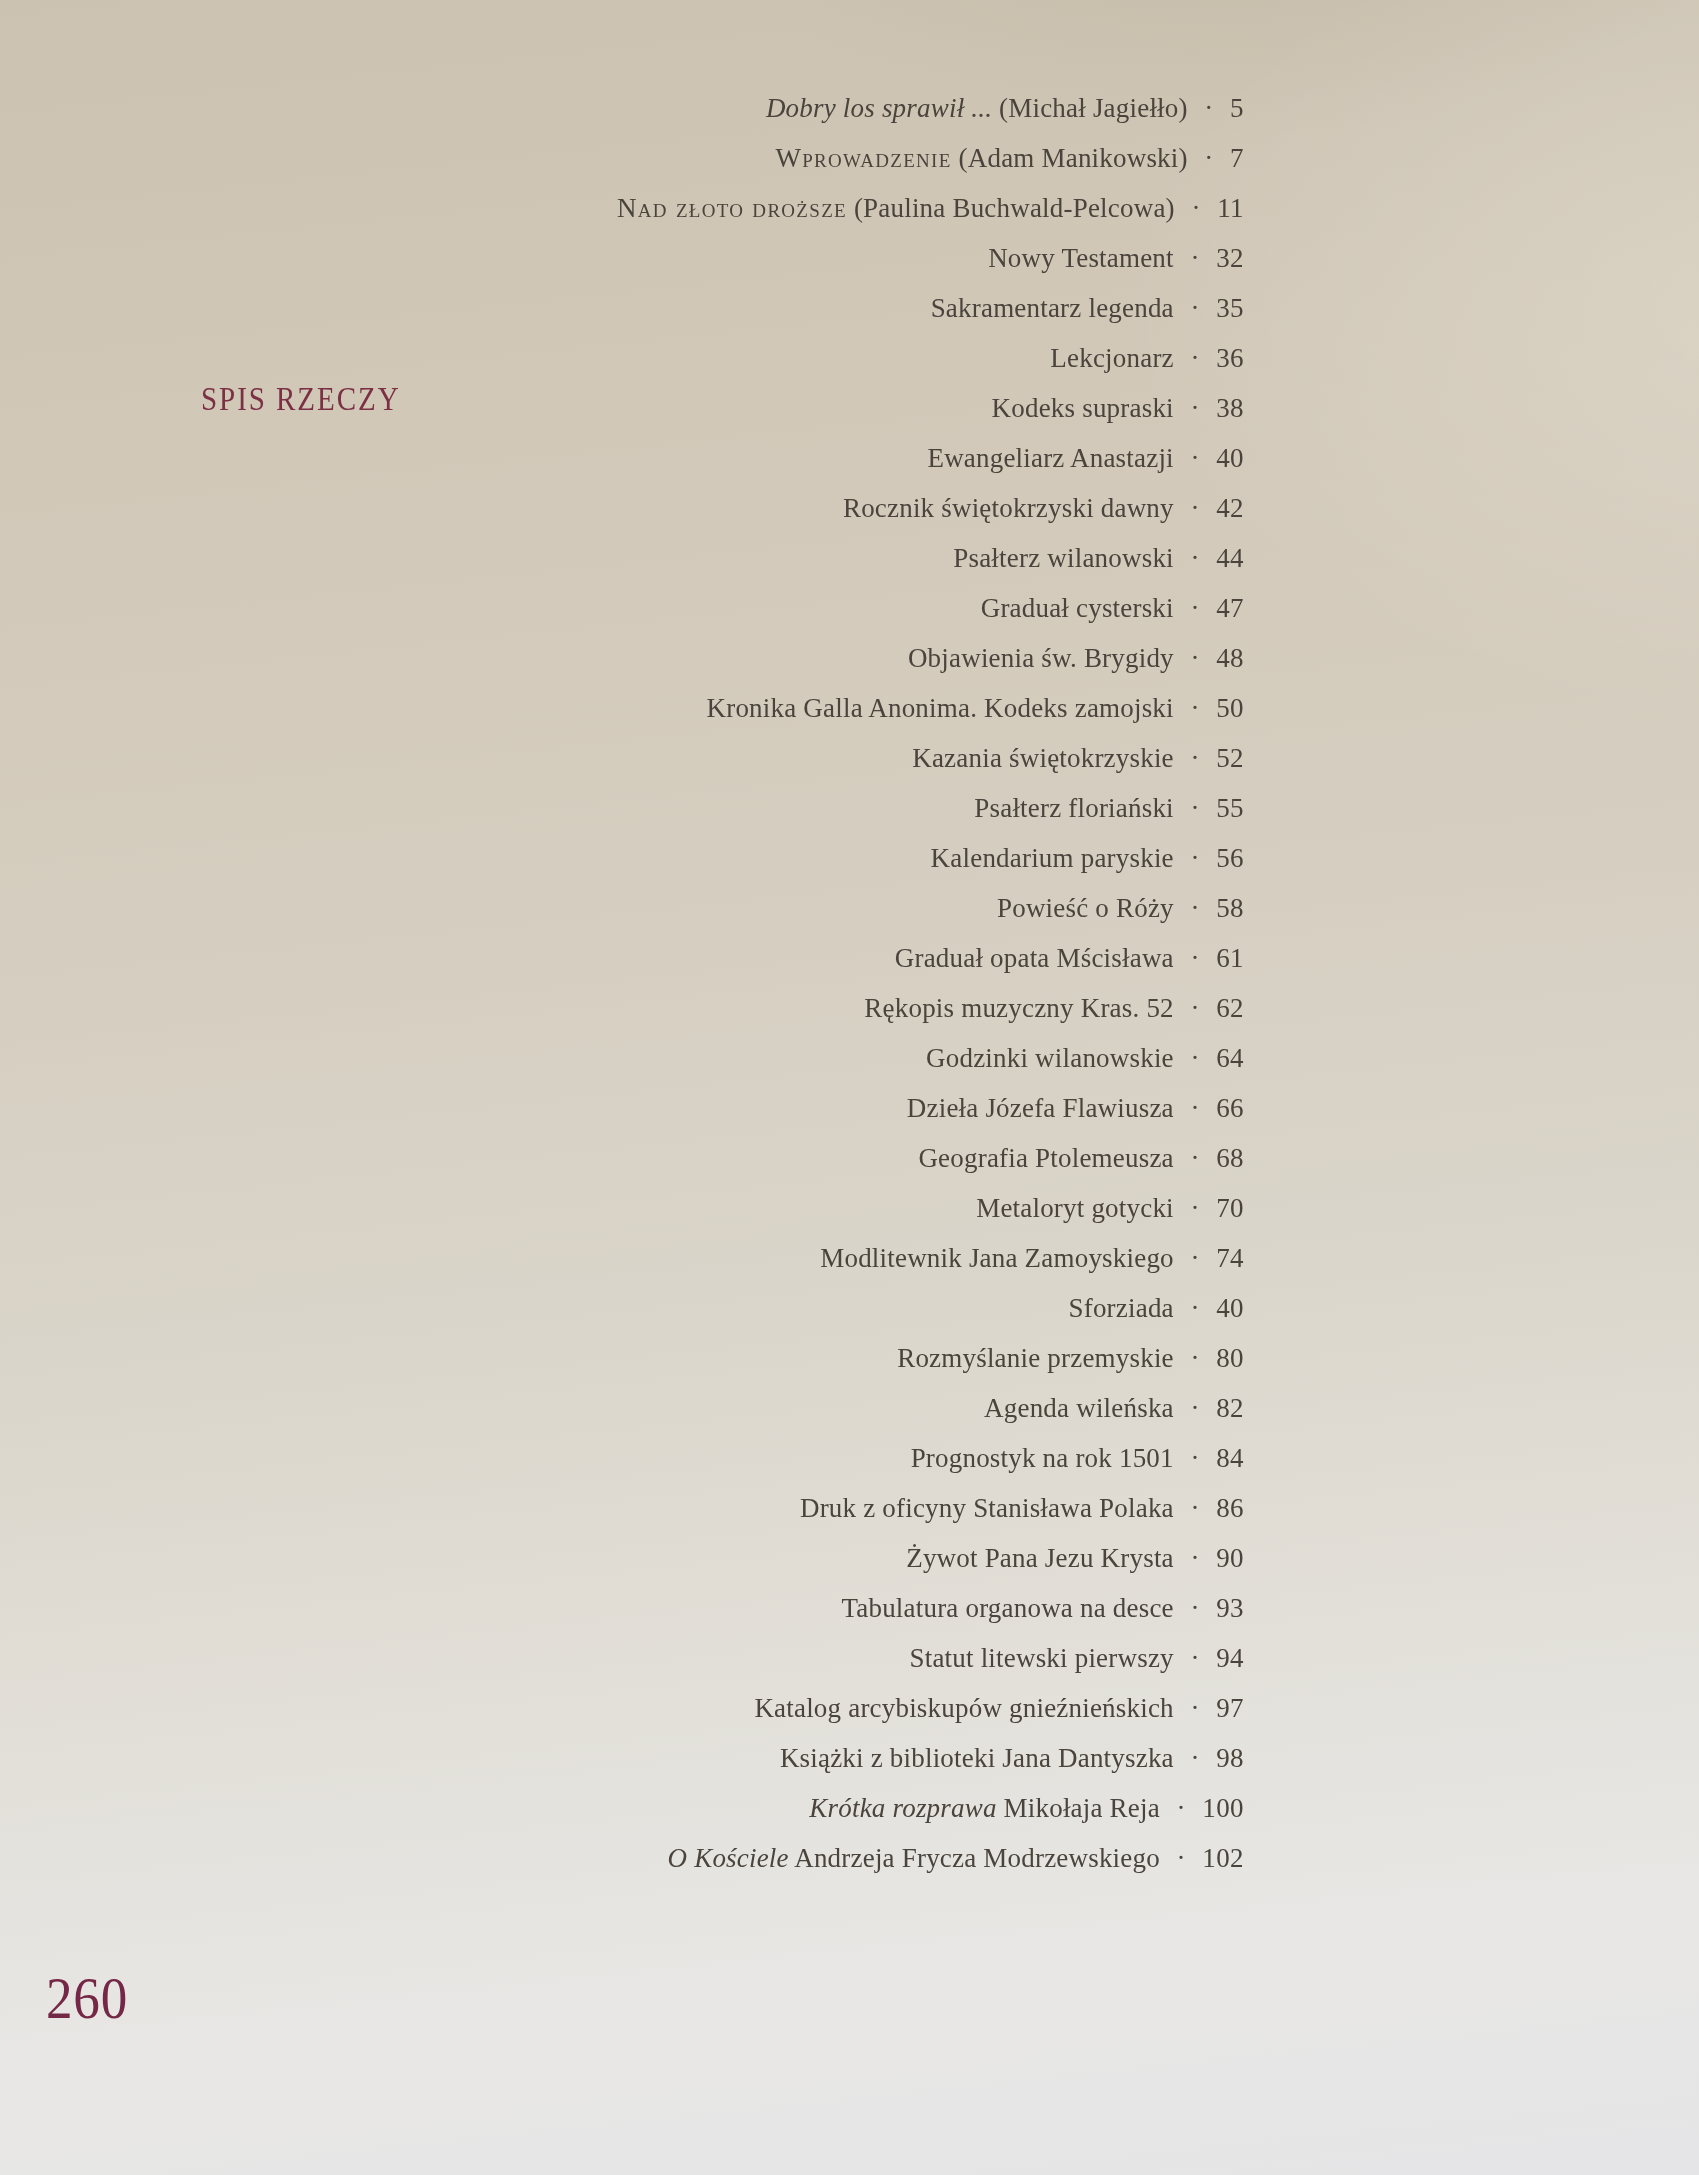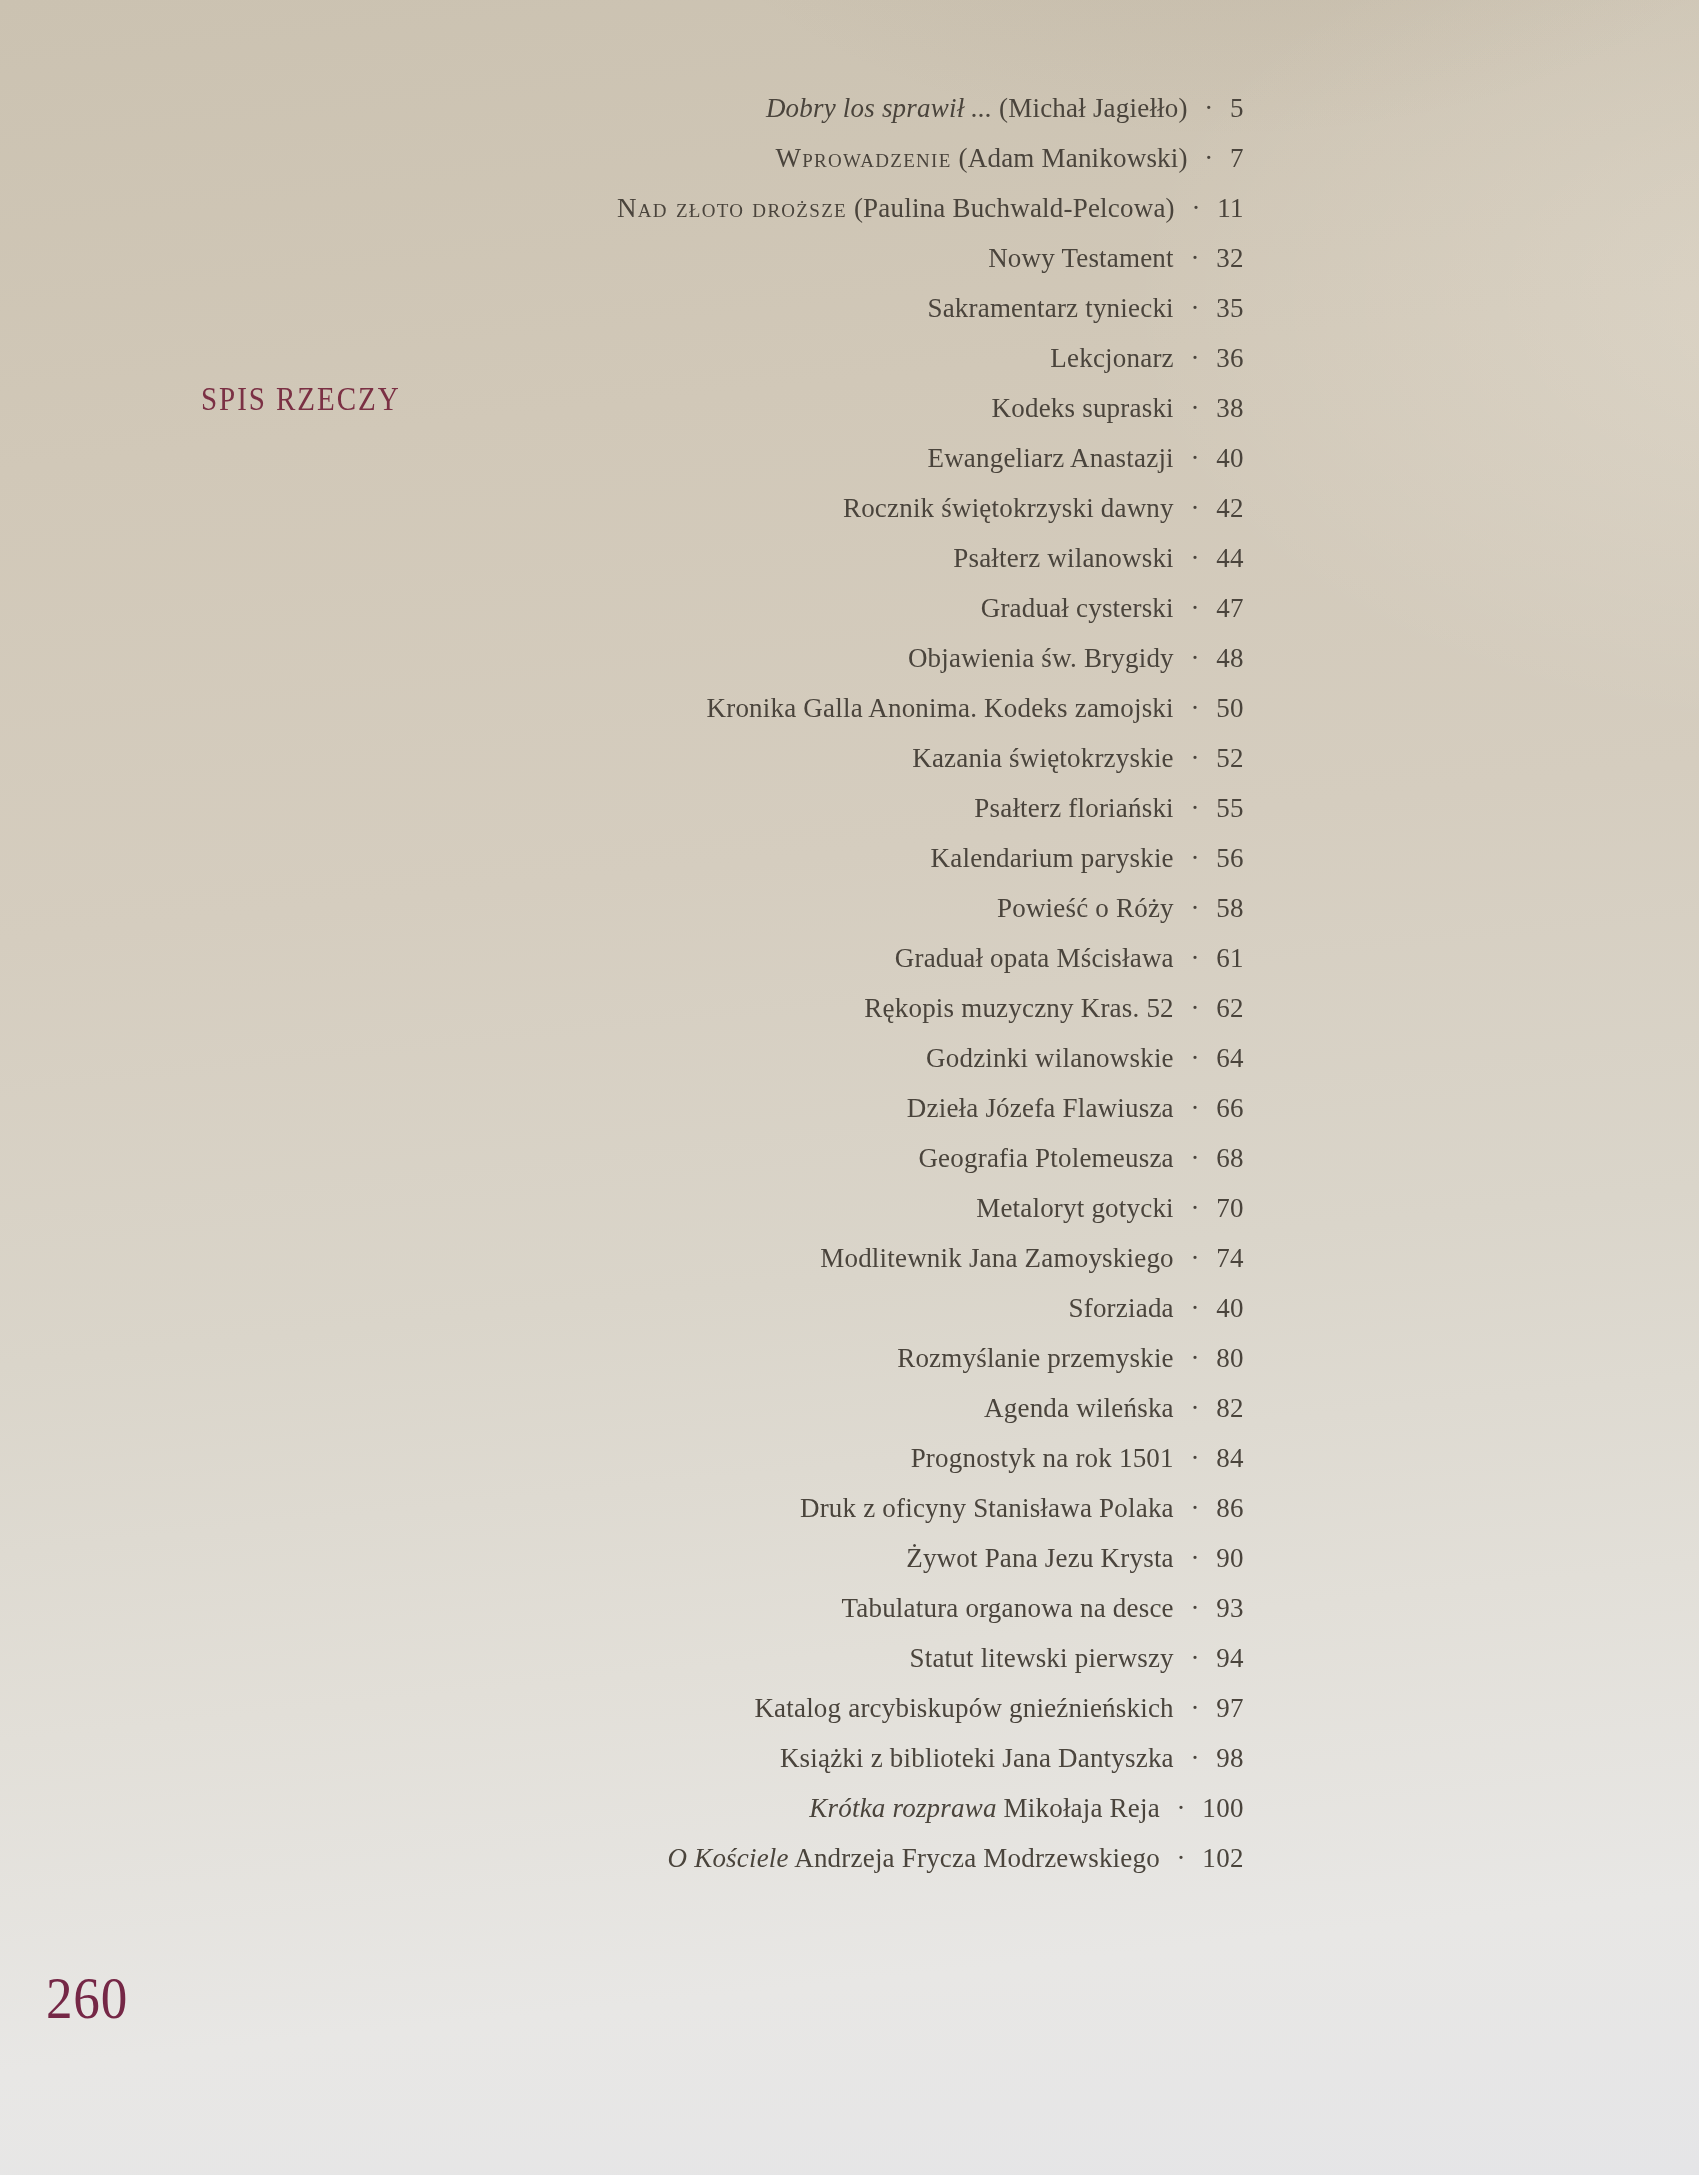--- a/index.html
+++ b/index.html
@@ -71,21 +71,21 @@
 <body>
 
 <div class="page" style="--accent: #7b3044; --folio-color: #752746; --ink: #4a443c;">
   <div class="section-label">SPIS RZECZY</div>
 
   <ol class="toc" id="toc-list">
       <li class="toc-entry indent"><span class="seg italic">Dobry los sprawił ...</span><span class="seg normal"> (Michał Jagiełło)</span><span class="sep">·</span><span class="pg">5</span></li>
       <li class="toc-entry indent"><span class="seg smallcaps">Wprowadzenie</span><span class="seg normal"> (Adam Manikowski)</span><span class="sep">·</span><span class="pg">7</span></li>
       <li class="toc-entry indent"><span class="seg smallcaps">Nad złoto droższe</span><span class="seg normal"> (Paulina Buchwald-Pelcowa)</span><span class="sep">·</span><span class="pg">11</span></li>
       <li class="toc-entry"><span class="seg normal">Nowy Testament</span><span class="sep">·</span><span class="pg">32</span></li>
-      <li class="toc-entry"><span class="seg normal">Sakramentarz tyniecki</span><span class="sep">·</span><span class="pg">35</span></li>
+      <li class="toc-entry"><span class="seg normal">Sakramentarz legenda</span><span class="sep">·</span><span class="pg">35</span></li>
       <li class="toc-entry"><span class="seg normal">Lekcjonarz</span><span class="sep">·</span><span class="pg">36</span></li>
       <li class="toc-entry"><span class="seg normal">Kodeks supraski</span><span class="sep">·</span><span class="pg">38</span></li>
       <li class="toc-entry"><span class="seg normal">Ewangeliarz Anastazji</span><span class="sep">·</span><span class="pg">40</span></li>
       <li class="toc-entry"><span class="seg normal">Rocznik świętokrzyski dawny</span><span class="sep">·</span><span class="pg">42</span></li>
       <li class="toc-entry"><span class="seg normal">Psałterz wilanowski</span><span class="sep">·</span><span class="pg">44</span></li>
       <li class="toc-entry"><span class="seg normal">Graduał cysterski</span><span class="sep">·</span><span class="pg">47</span></li>
       <li class="toc-entry"><span class="seg normal">Objawienia św. Brygidy</span><span class="sep">·</span><span class="pg">48</span></li>
       <li class="toc-entry"><span class="seg normal">Kronika Galla Anonima. Kodeks zamojski</span><span class="sep">·</span><span class="pg">50</span></li>
       <li class="toc-entry"><span class="seg normal">Kazania świętokrzyskie</span><span class="sep">·</span><span class="pg">52</span></li>
       <li class="toc-entry"><span class="seg normal">Psałterz floriański</span><span class="sep">·</span><span class="pg">55</span></li>

